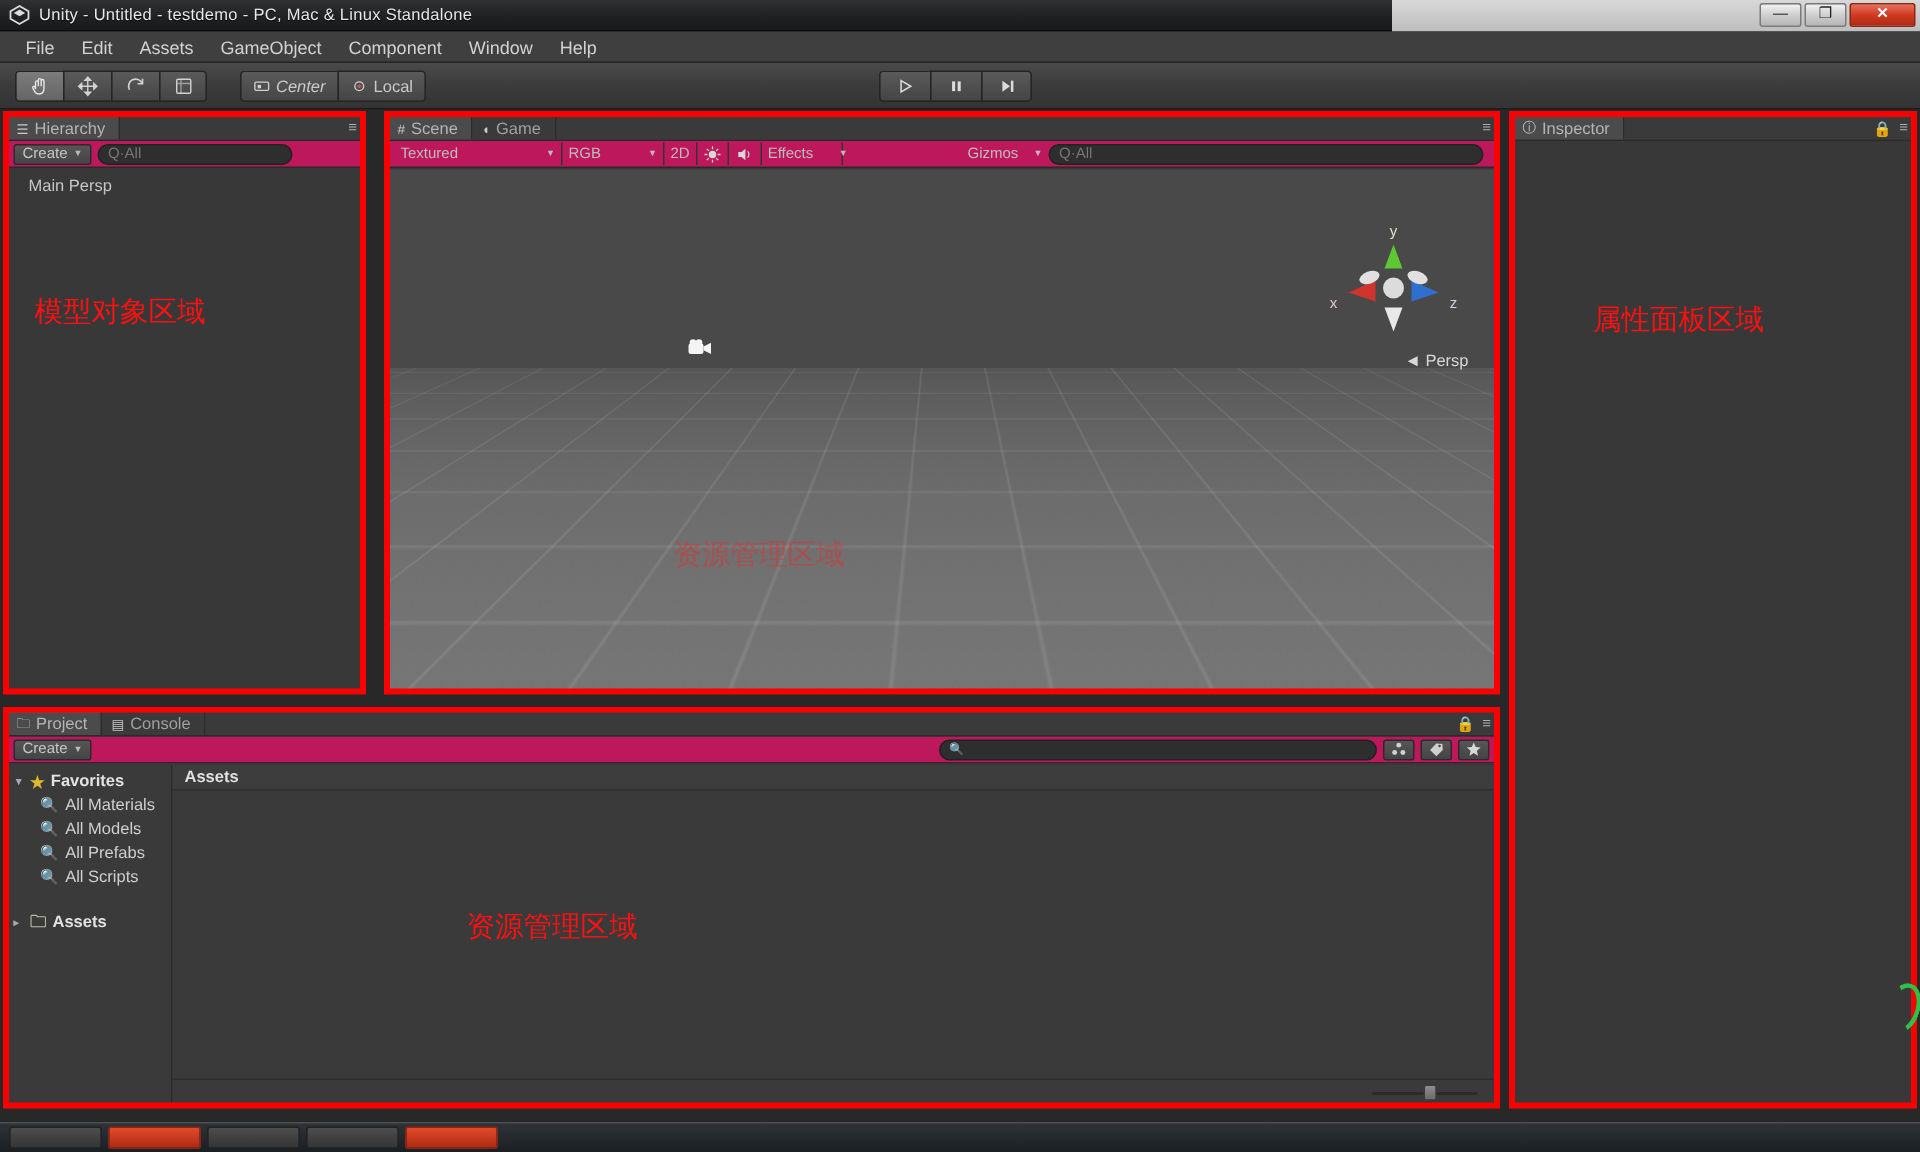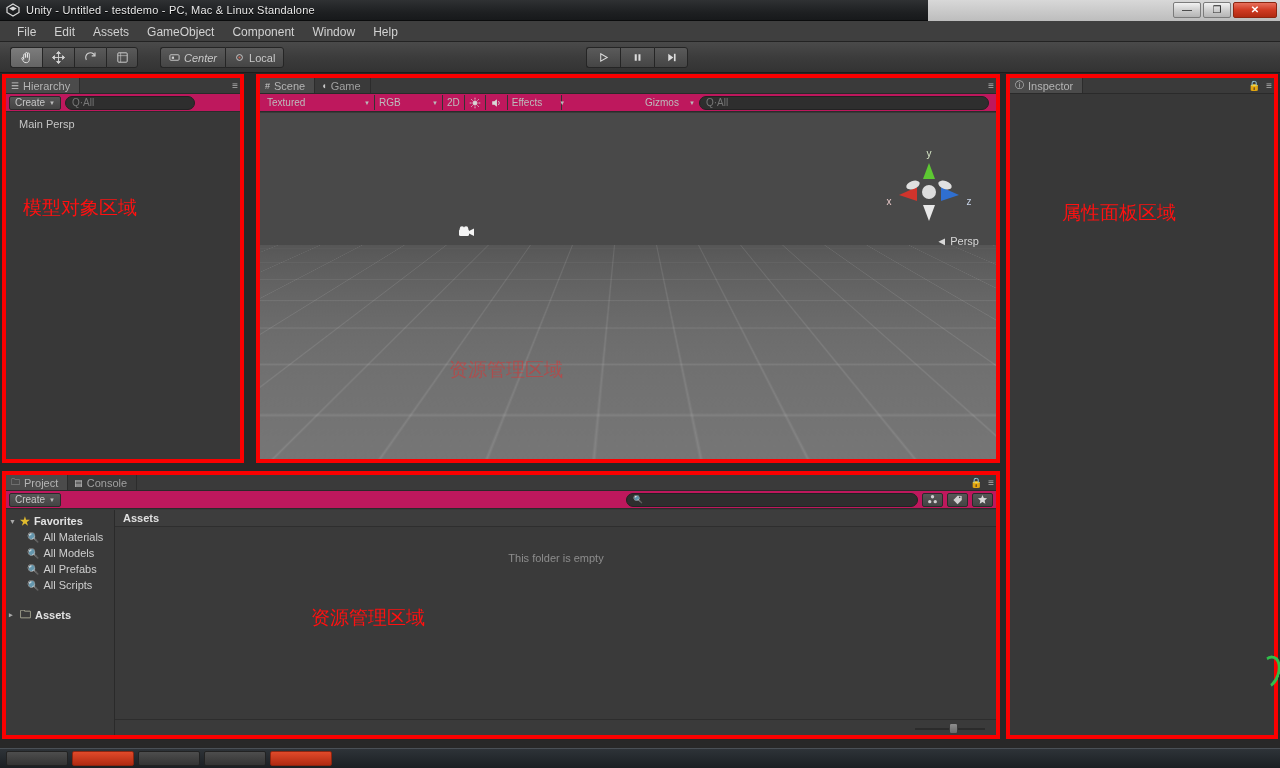--- a/index.html
+++ b/index.html
@@ -533,21 +533,20 @@
         </div>
         <div class="tree-row bold" style="margin-top:14px;">
           <span class="tri">▸</span>
           <span style="color:#b8b8a0;">🗀</span>
           <span>Assets</span>
         </div>
       </div>
 
       <div class="proj-right">
         <div class="assets-header">Assets</div>
-        <div class="empty-msg">This folder is empty</div>
         <div class="annot" style="left:196px; top:95px;">资源管理区域</div>
         <div class="proj-footer">
           <div class="zoom-slider">
             <div class="zoom-track"></div>
             <div class="zoom-knob"></div>
           </div>
         </div>
       </div>
     </div>
   </div>

